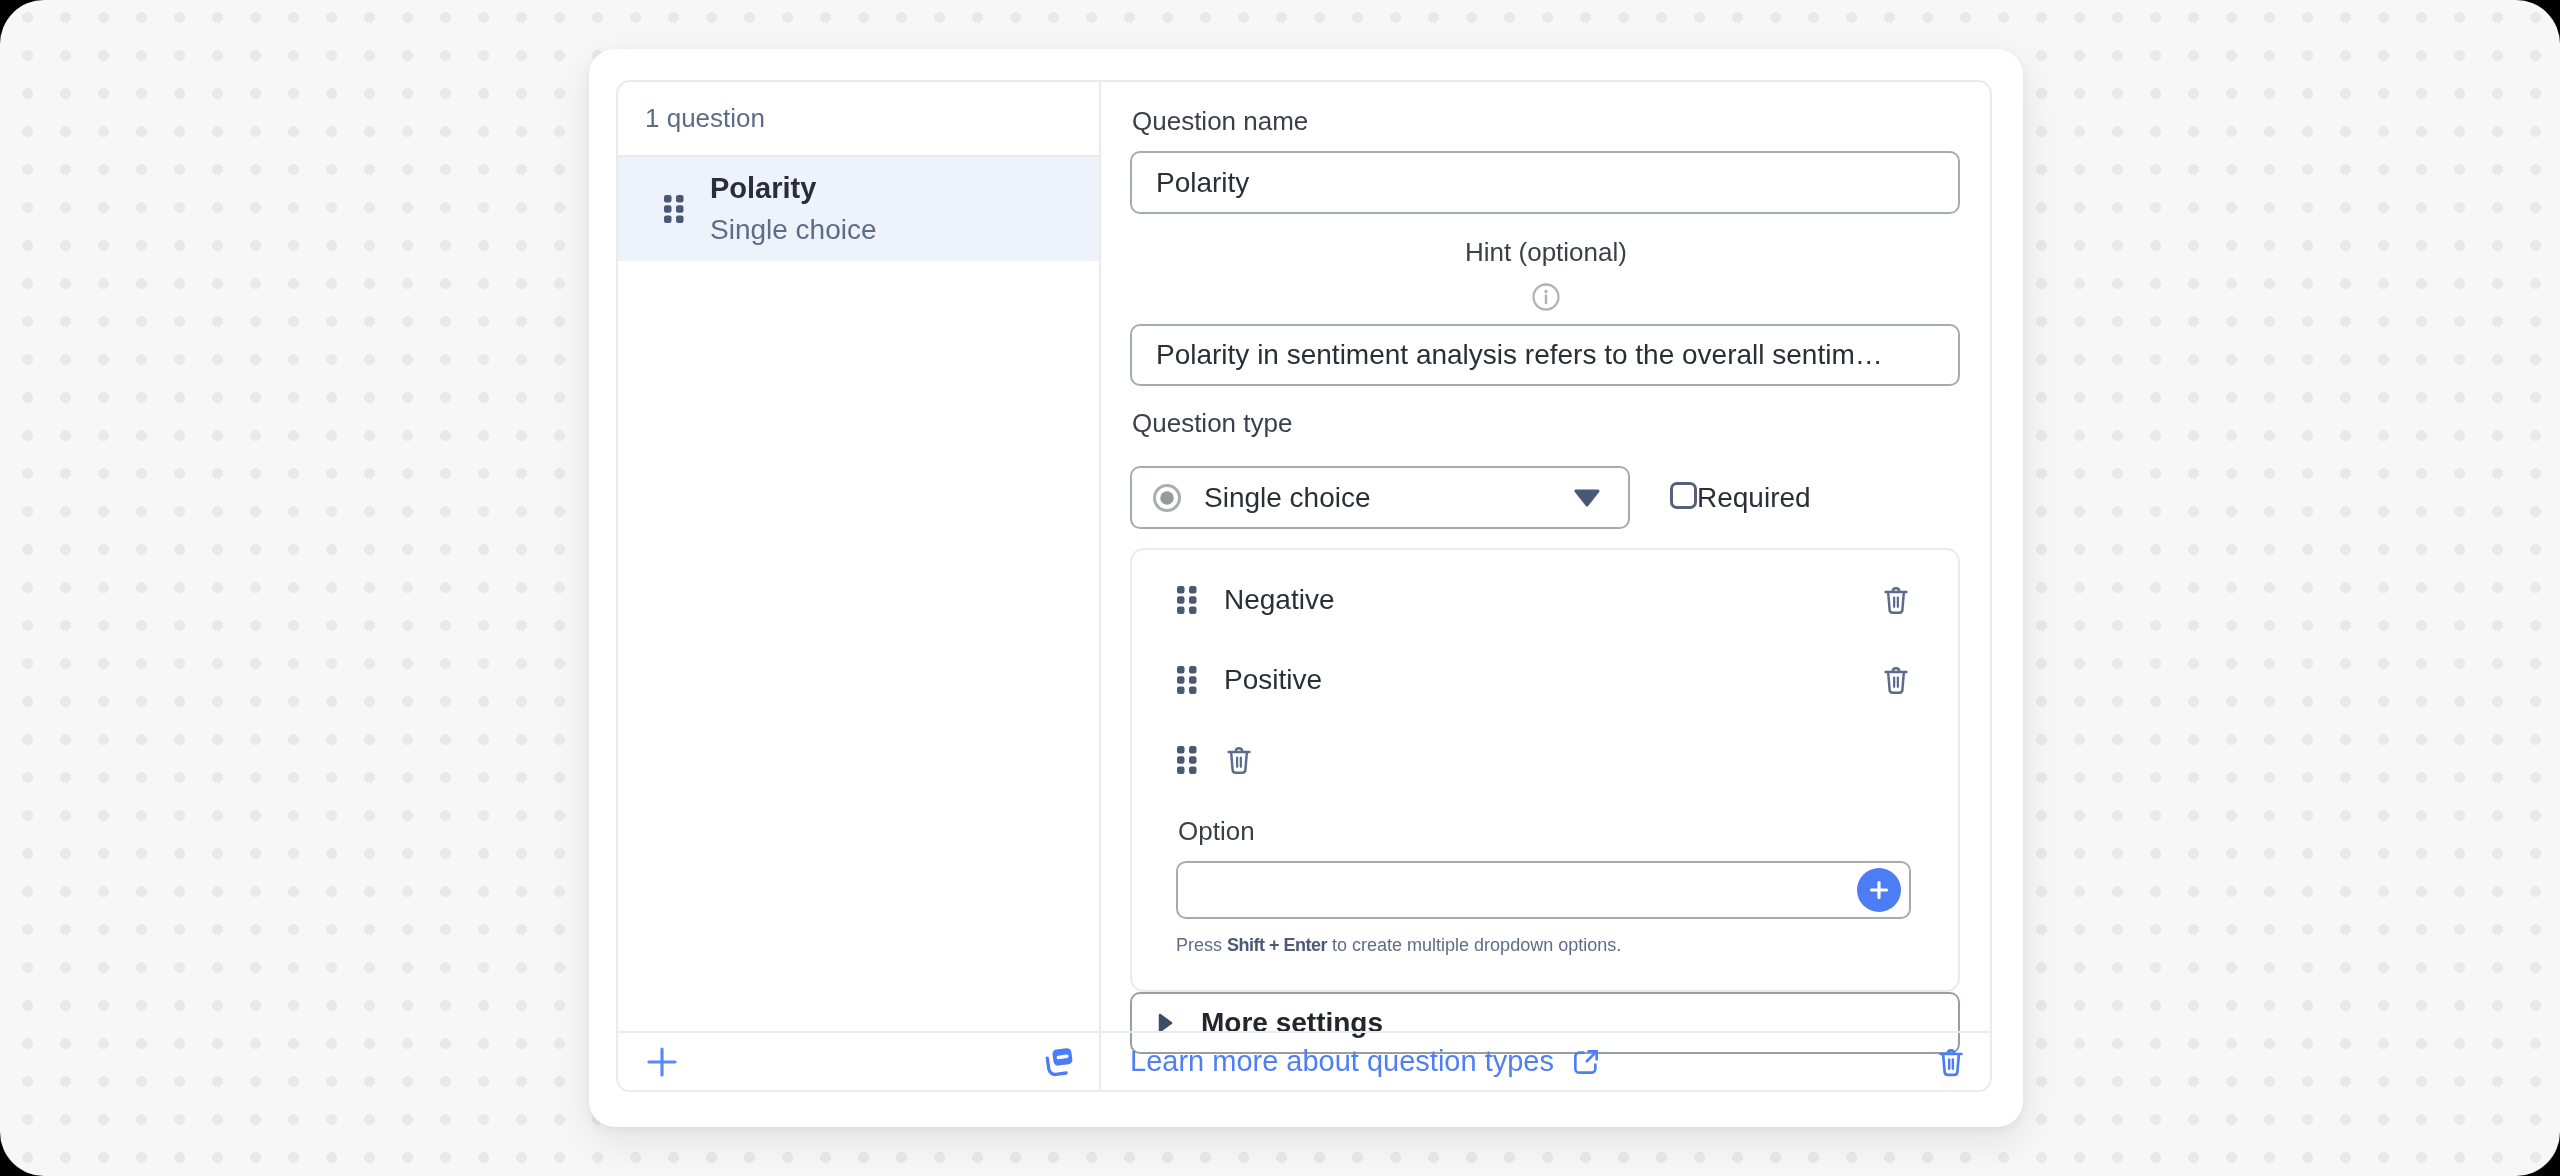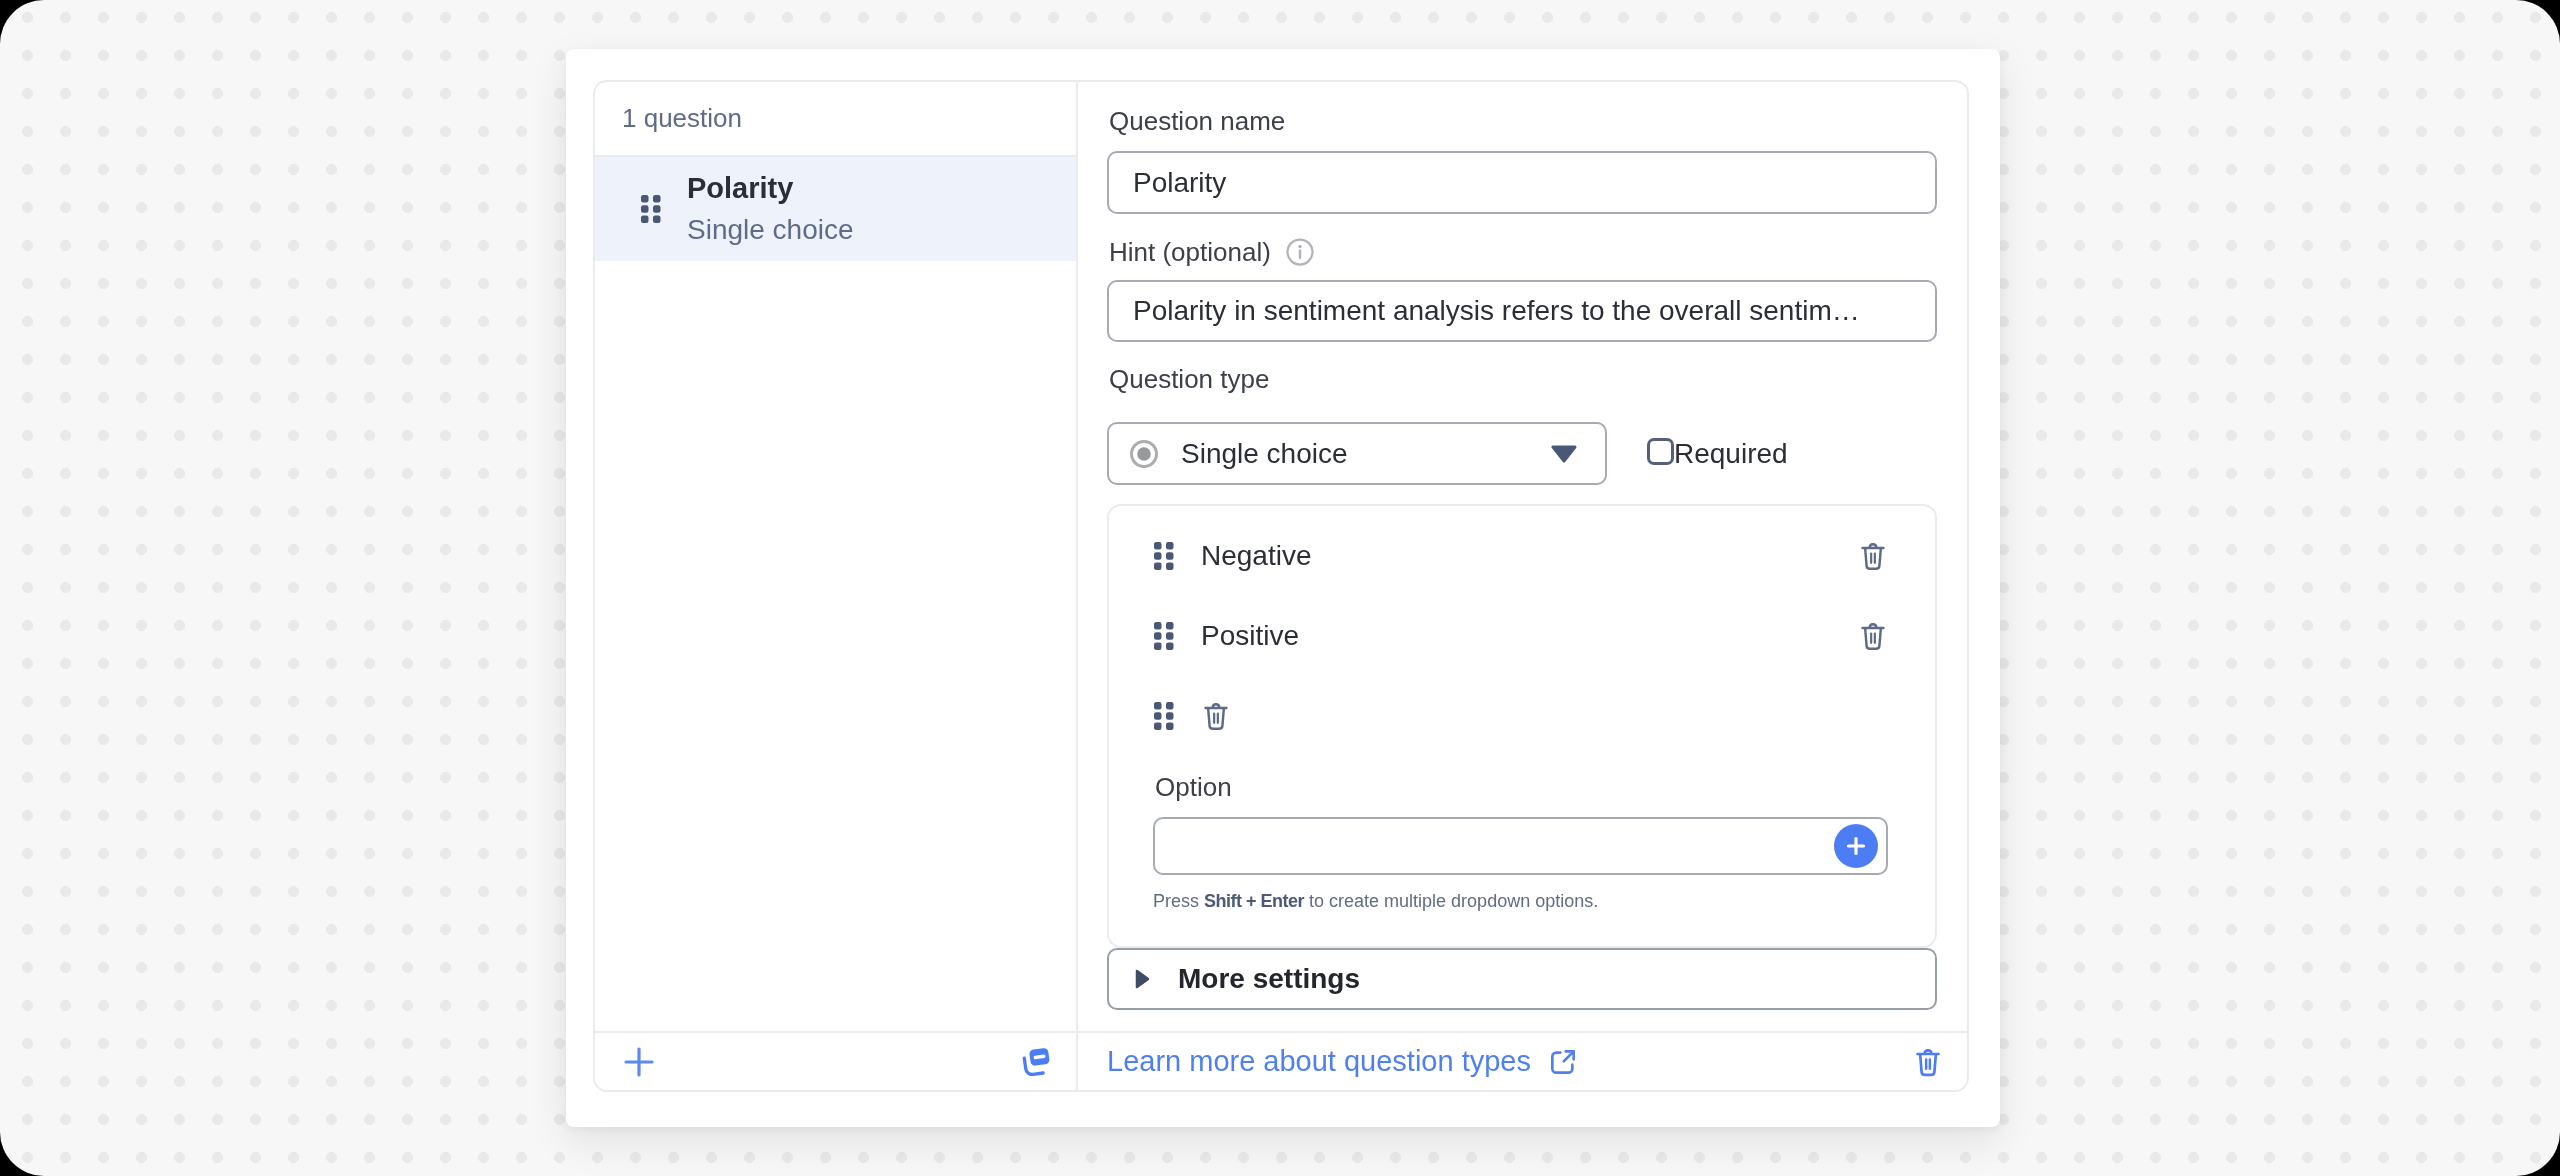--- a/index.html
+++ b/index.html
@@ -14,22 +14,22 @@
   .page {
     position:absolute; inset:0;
     border-radius:44px;
     background-color:#f7f7f7;
     background-image:radial-gradient(circle 5.5px at 5.5px 5.5px, #e9e9e9 98%, transparent 100%);
     background-size:38px 38px;
     background-position:22px 12px;
     overflow:hidden;
   }
   .card {
-    position:absolute; left:566px; top:49px; width:1434px; height:1078px;
-    background:#ffffff; border-radius:8px;
+    position:absolute; left:589px; top:49px; width:1434px; height:1078px;
+    background:#ffffff; border-radius:26px;
     box-shadow:0 14px 40px rgba(20,25,45,.09), 0 3px 10px rgba(20,25,45,.05);
   }
   .panel {
     position:absolute; left:27px; top:31px; right:31px; bottom:35px;
     border:2px solid #eaebee; border-radius:14px;
     display:flex; flex-direction:column; background:#fff; overflow:hidden;
   }
   .panel-main { flex:1; display:flex; min-height:0; }
   
   .sidebar { width:483px; border-right:2px solid #eaebee; display:flex; flex-direction:column; }
@@ -53,21 +53,21 @@
   }
   .text-input {
     display:block; width:100%; height:63px;
     border:2px solid #a6aab2; border-radius:10px; background:#fff;
     font-family:inherit; font-size:28px; color:#2c2e36;
     padding:0 24px; outline:none;
     white-space:nowrap; overflow:hidden; text-overflow:ellipsis;
   }
   .hint-input { height:62px; margin-bottom:21px; }
   .name-input { margin-bottom:22px; }
-  .hint-label { margin-bottom:12px; }
+  .hint-label { margin-bottom:12px;flex-direction:column; }
   .type-label { margin-bottom:27px; }
   .type-row { display:flex; align-items:center; gap:40px; }
   .dropdown {
     width:500px; height:63px; flex:none;
     border:2px solid #a6aab2; border-radius:10px;
     display:flex; align-items:center; gap:22px; padding:0 28px 0 20px; cursor:pointer; background:#fff;
   }
   .dropdown-value { flex:1; font-size:28px; color:#2c2e36; }
   .required-wrap { display:flex; align-items:flex-start; cursor:pointer; }
   .checkbox {

